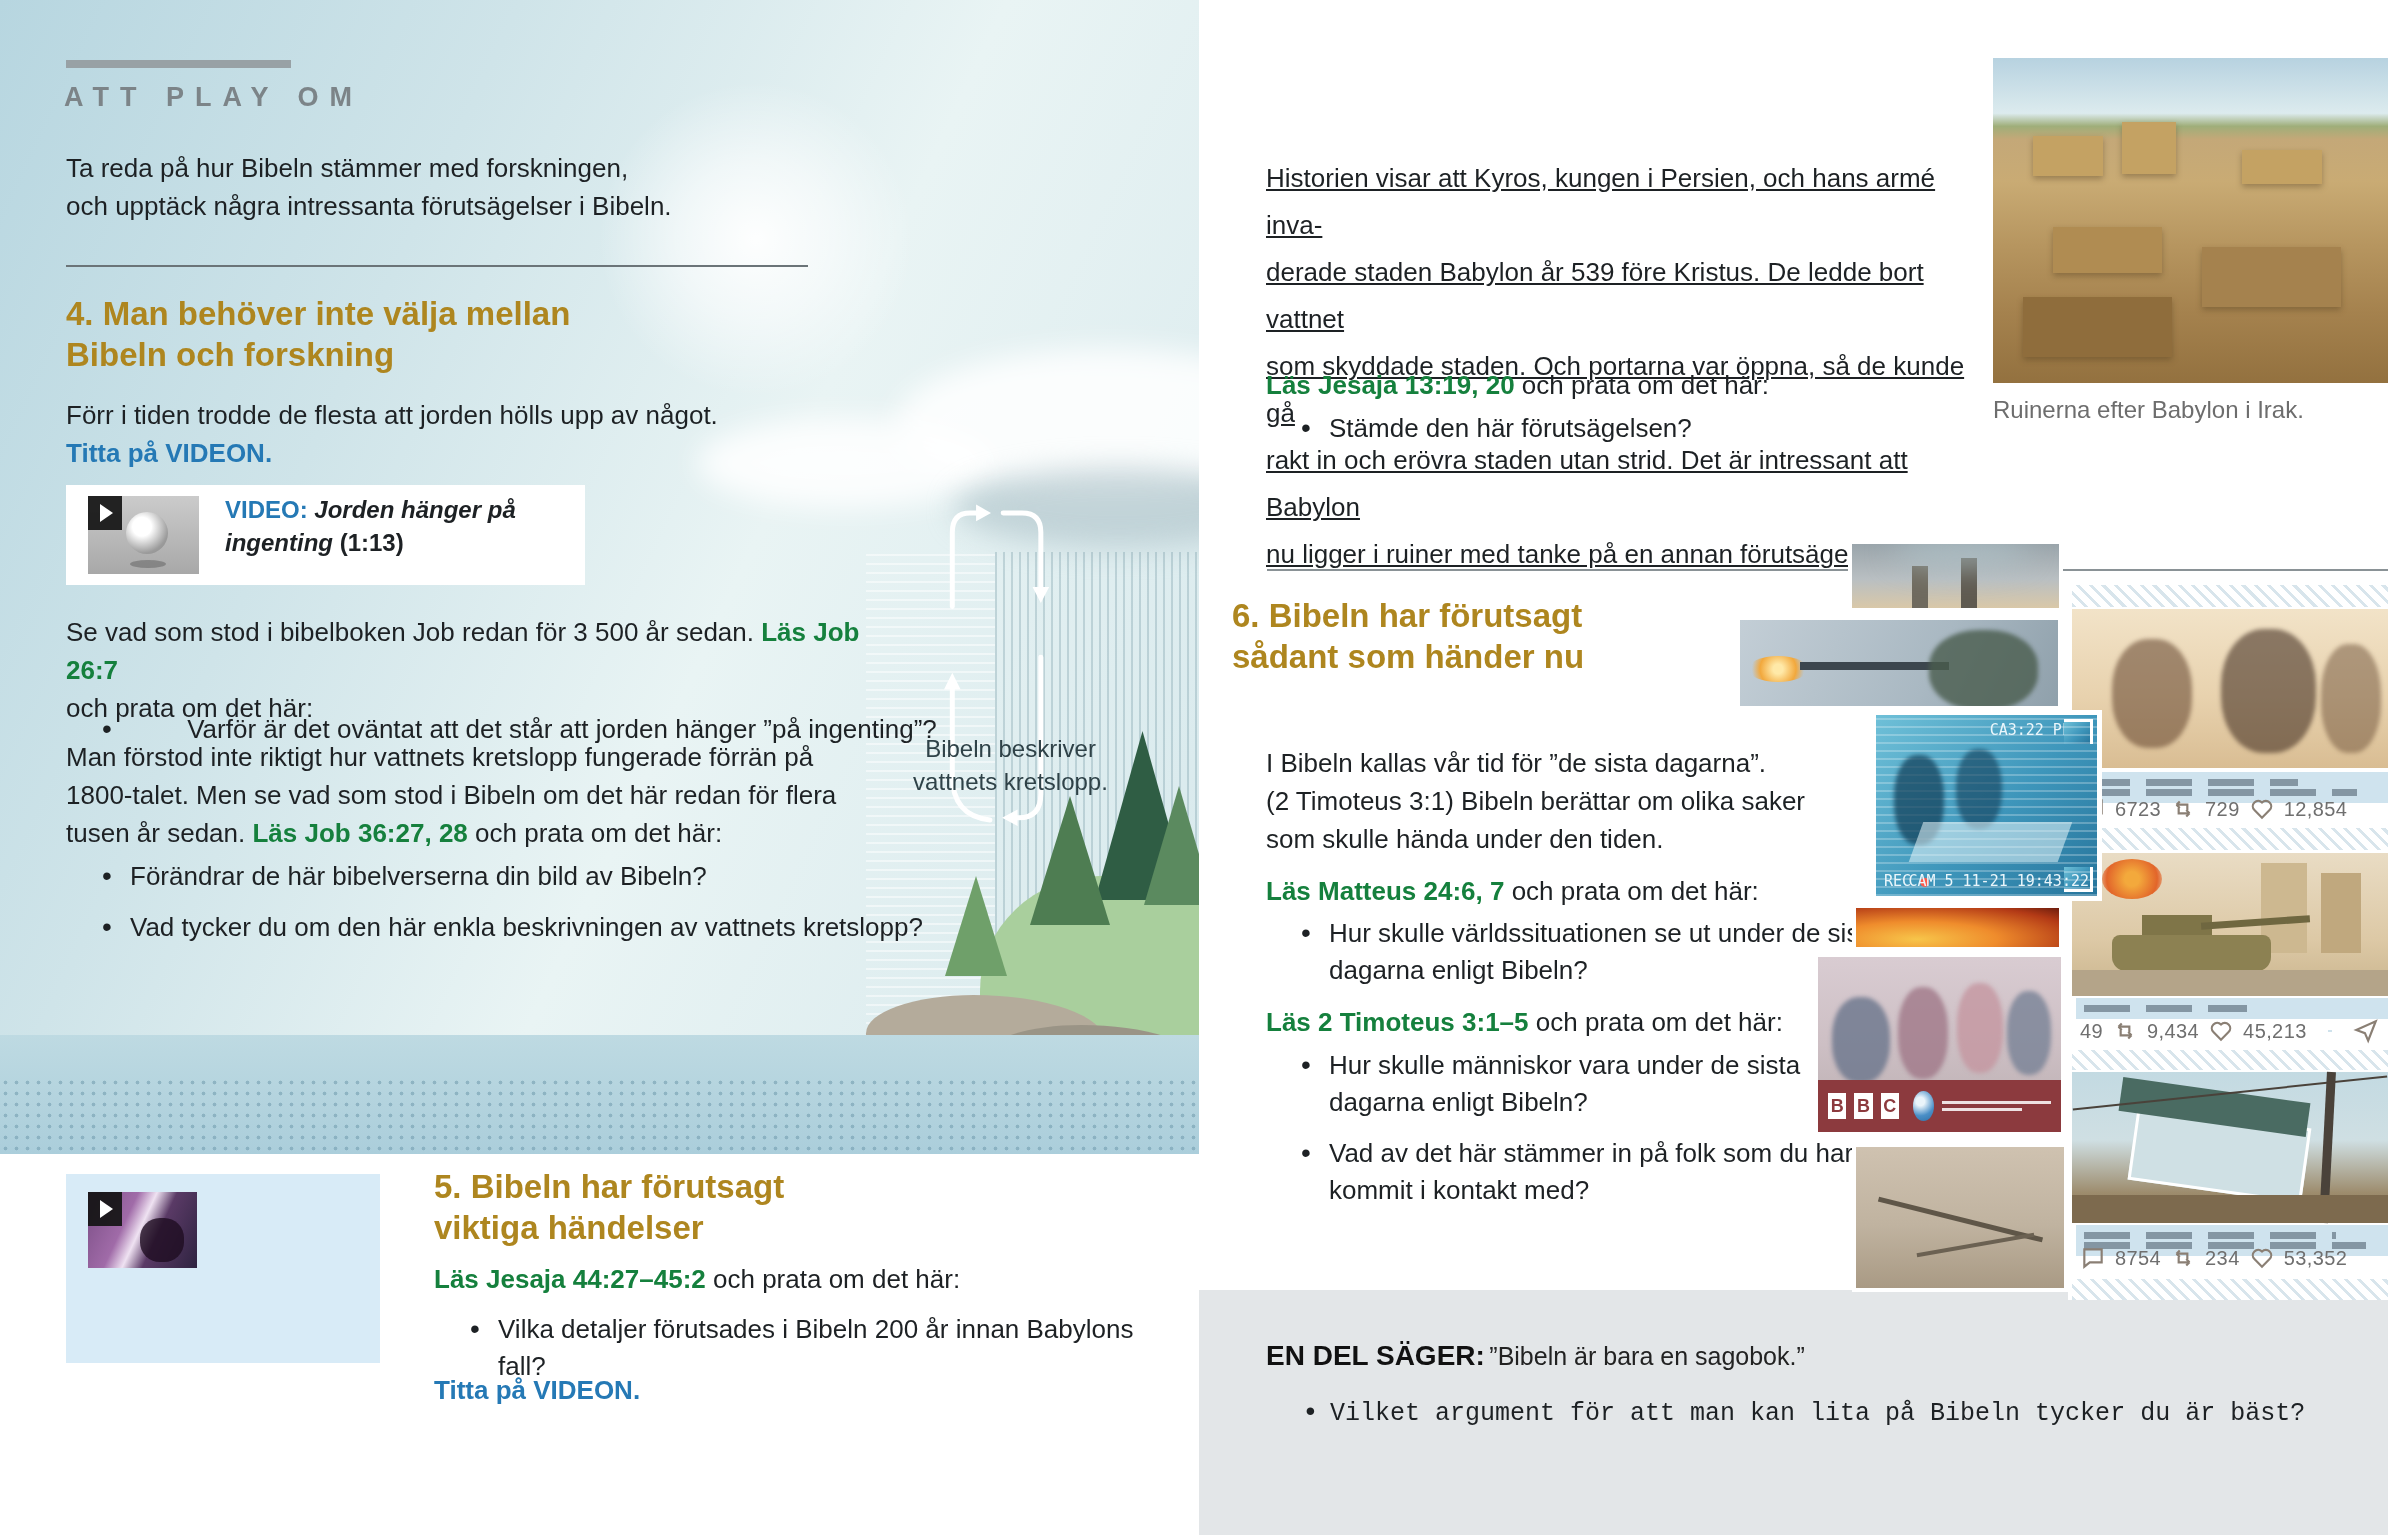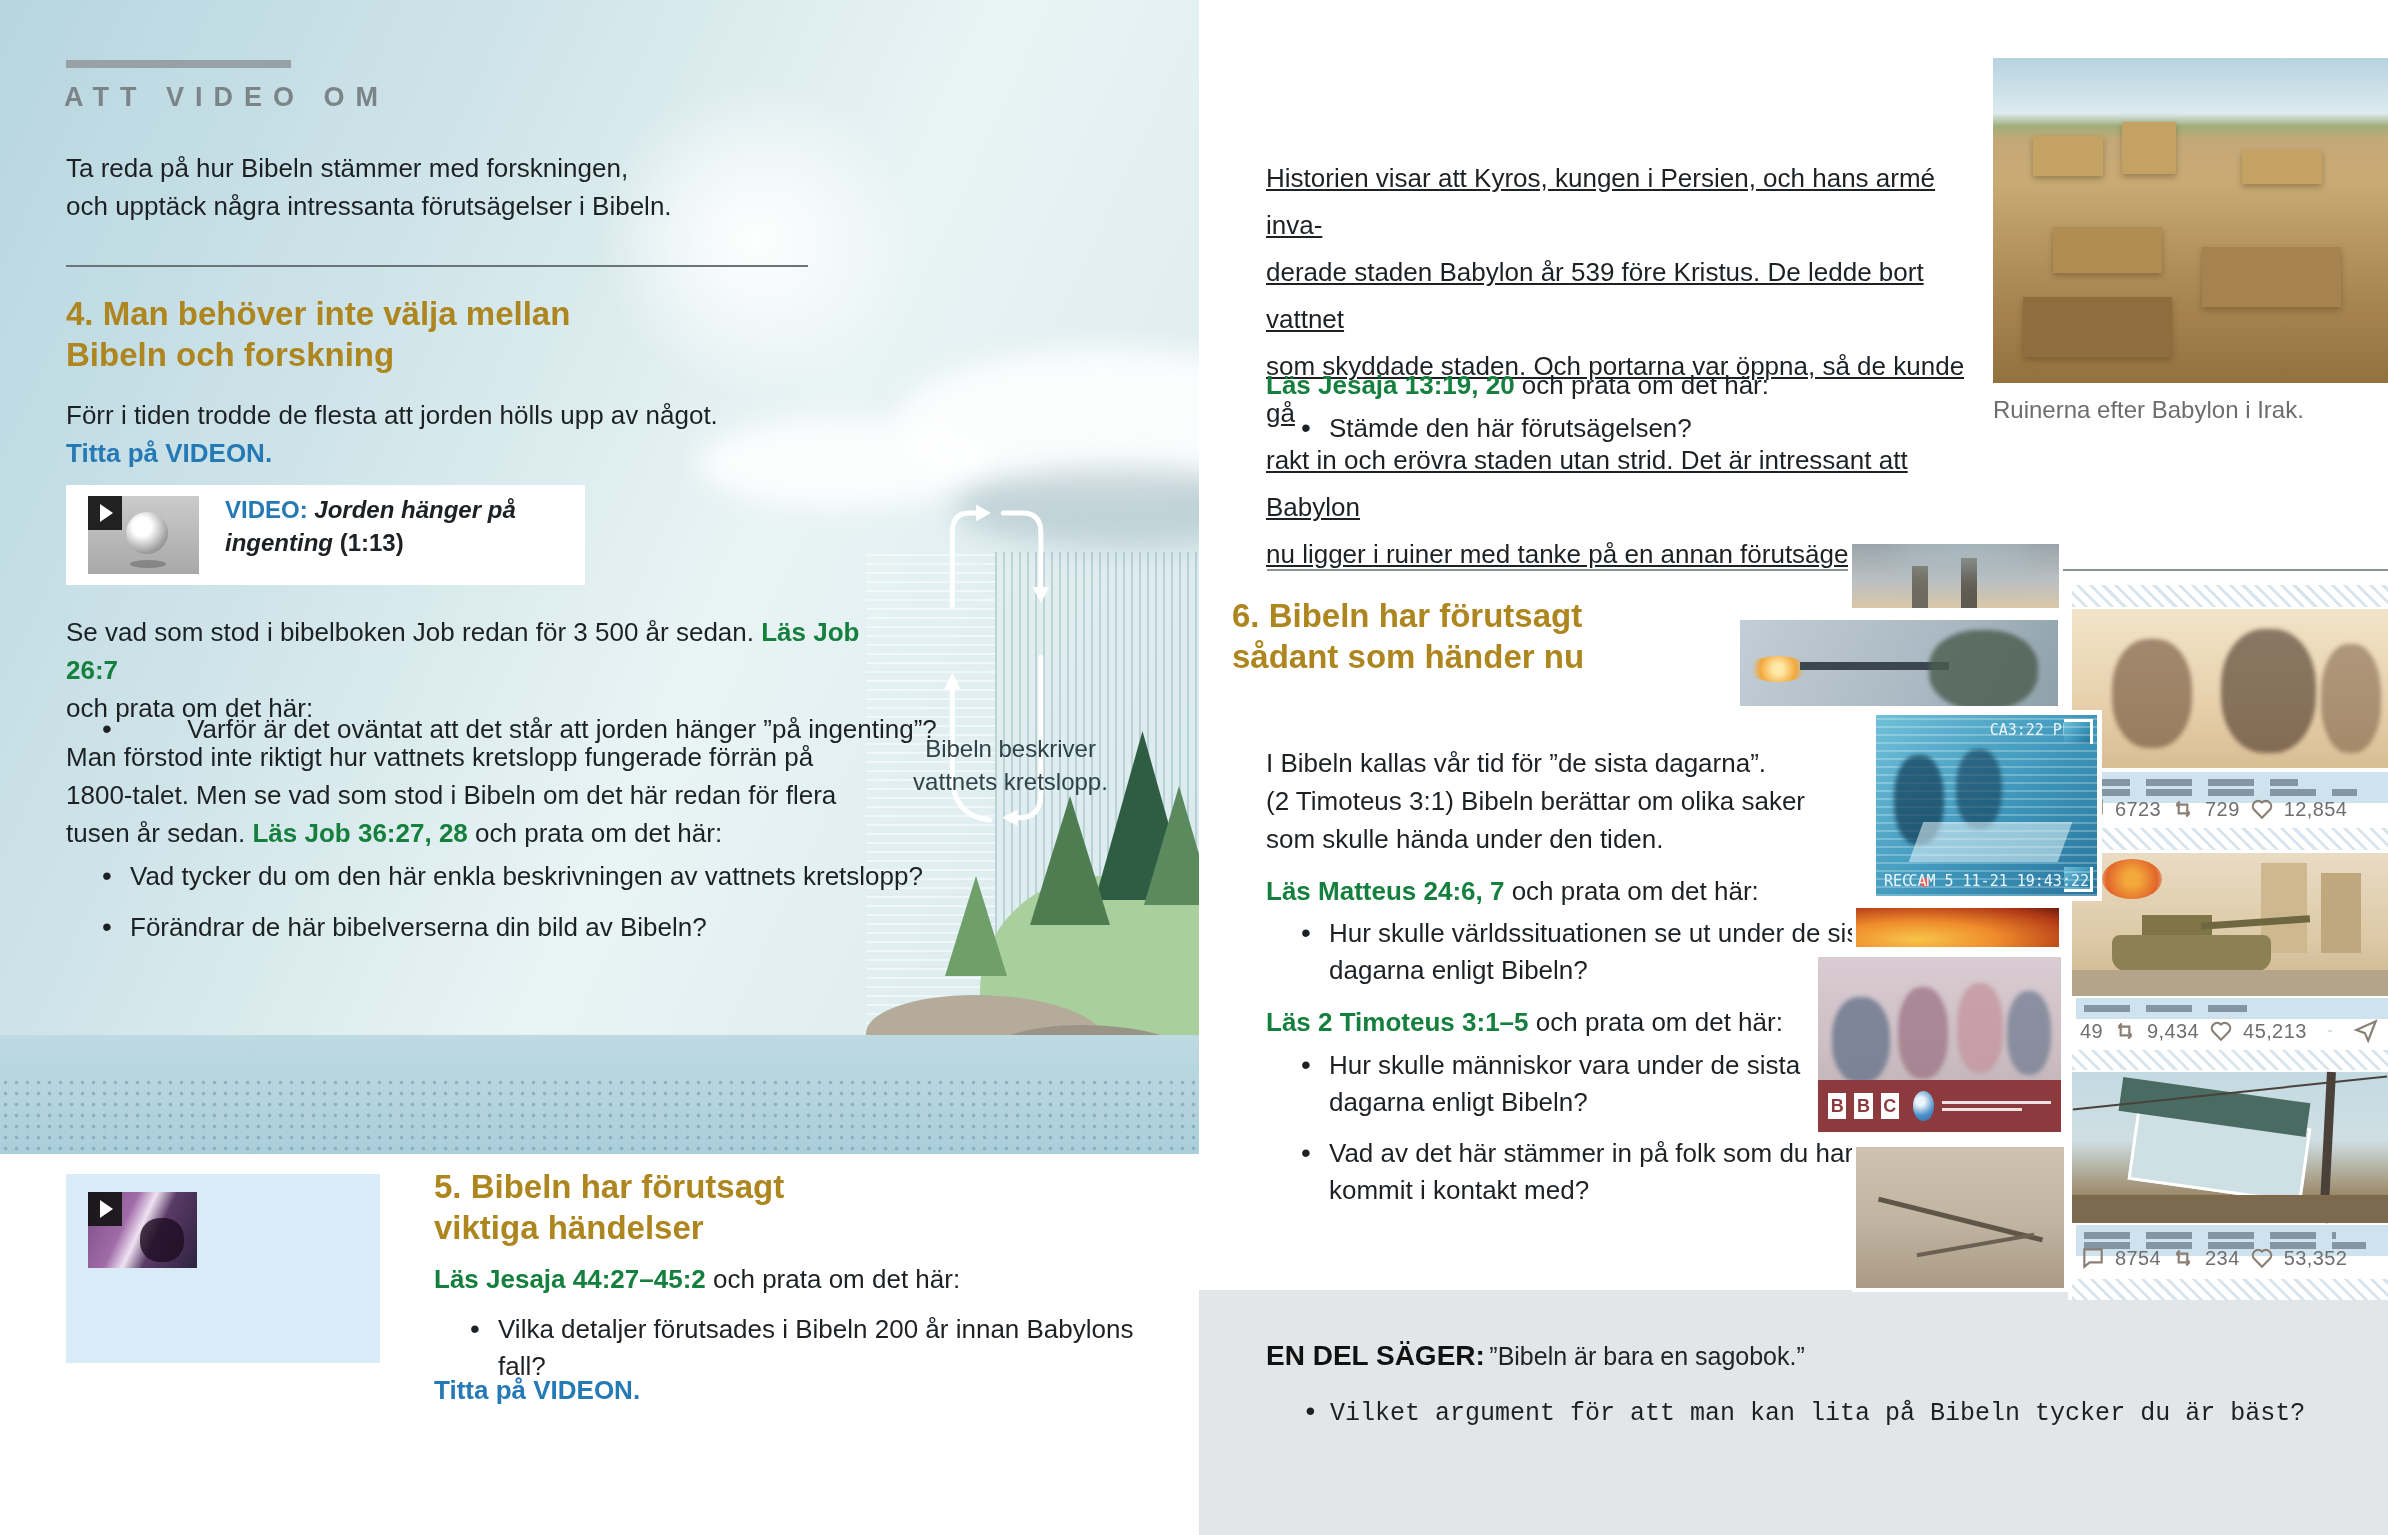--- a/index.html
+++ b/index.html
@@ -96,21 +96,21 @@
       <polygon points="1000,531 973,516 973,546"></polygon>
       <polygon points="1090,694 1075,665 1105,665"></polygon>
       <polygon points="1020,1082 1048,1067 1048,1097"></polygon>
     </g>
   </svg>
   <div class="abs cycle-caption" style="left:871px;top:732px;">Bibeln beskriver
 vattnets kretslopp.</div>
 </div>
 
 <div class="abs" style="left:66px;top:60px;width:225px;height:8px;background:#98a1a5;"></div>
-<div class="abs kicker" style="left:64px;top:82px;">ATT VIDEO OM</div>
+<div class="abs kicker" style="left:64px;top:82px;">ATT PLAY OM</div>
 <div class="abs t" style="left:66px;top:149px;">Ta reda på hur Bibeln stämmer med forskningen,
 och upptäck några intressanta förutsägelser i Bibeln.</div>
 <div class="abs divider" style="left:66px;top:265px;width:742px;"></div>
 
 <div class="abs title" style="left:66px;top:293px;">4. Man behöver inte välja mellan
 Bibeln och forskning</div>
 <div class="abs t" style="left:66px;top:396px;">Förr i tiden trodde de flesta att jorden hölls upp av något.</div>
 <div class="abs t blue" style="left:66px;top:434px;">Titta på VIDEON.</div>
 
 <div class="abs vcard" style="left:66px;top:485px;width:519px;height:100px;">
@@ -129,22 +129,22 @@
 <div class="abs t" style="left:66px;top:613px;width:816px;"><span>Se vad som stod i bibelboken Job redan för 3 500 år sedan. </span><span class="gold">Läs Job 26:7</span><span>
 och prata om det här:</span></div>
 <ul class="blist abs" style="left:98px;top:711px;width:896px;text-align:center;">
   <li>Varför är det oväntat att det står att jorden hänger ”på ingenting”?</li>
 </ul>
 
 <div class="abs t" style="left:66px;top:738px;width:836px;"><span>Man förstod inte riktigt hur vattnets kretslopp fungerade förrän på
 1800-talet. Men se vad som stod i Bibeln om det här redan för flera
 tusen år sedan. </span><span class="gold">Läs Job 36:27, 28</span><span> och prata om det här:</span></div>
 <ul class="blist abs" style="left:98px;top:858px;width:975px;">
+  <li>Förändrar de här bibelverserna din bild av Bibeln?</li>
   <li>Vad tycker du om den här enkla beskrivningen av vattnets kretslopp?</li>
-  <li>Förändrar de här bibelverserna din bild av Bibeln?</li>
 </ul>
 
 <div class="abs vcard bluebg" style="left:66px;top:1174px;width:314px;height:189px;">
   <div class="thumb" style="left:22px;top:18px;width:109px;height:76px;background:linear-gradient(115deg,#7a4d85 0%,#a06ba8 35%,#efe2f2 48%,#5a3a66 62%,#2e2340 100%);">
     <div class="abs" style="left:52px;top:26px;width:44px;height:44px;border-radius:45%;background:rgba(30,12,32,.8);"></div>
     <div class="play"></div>
   </div>
 </div>
 
 <div class="abs title" style="left:434px;top:1166px;">5. Bibeln har förutsagt

